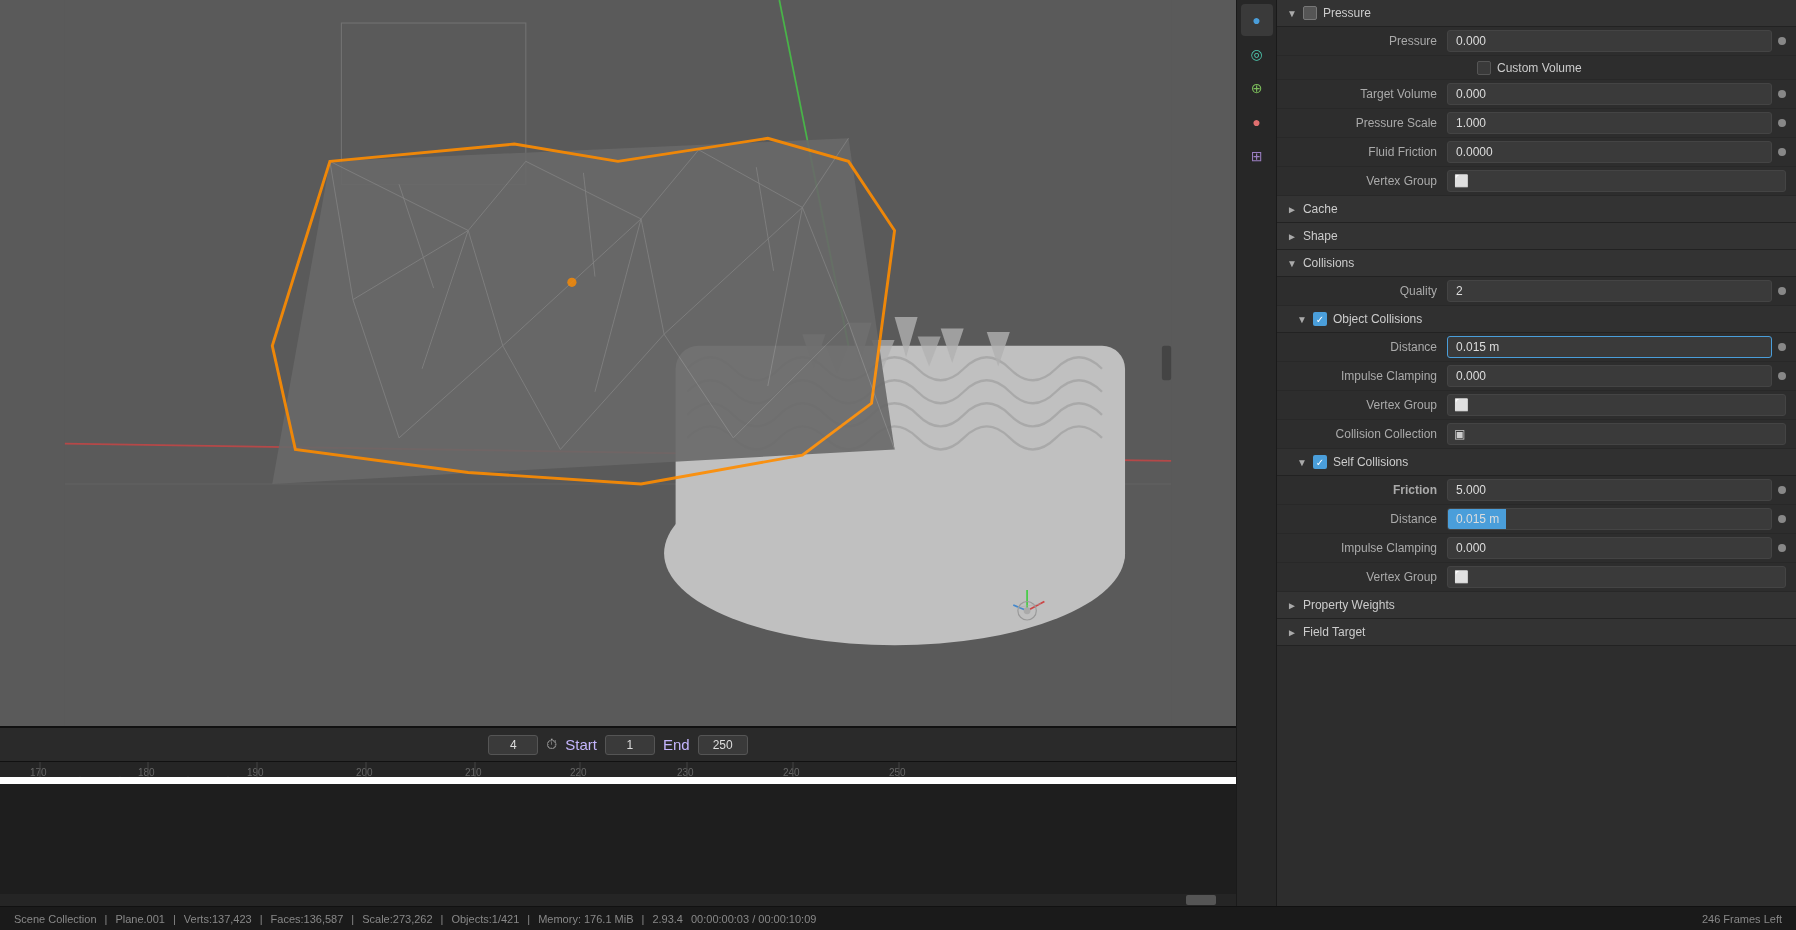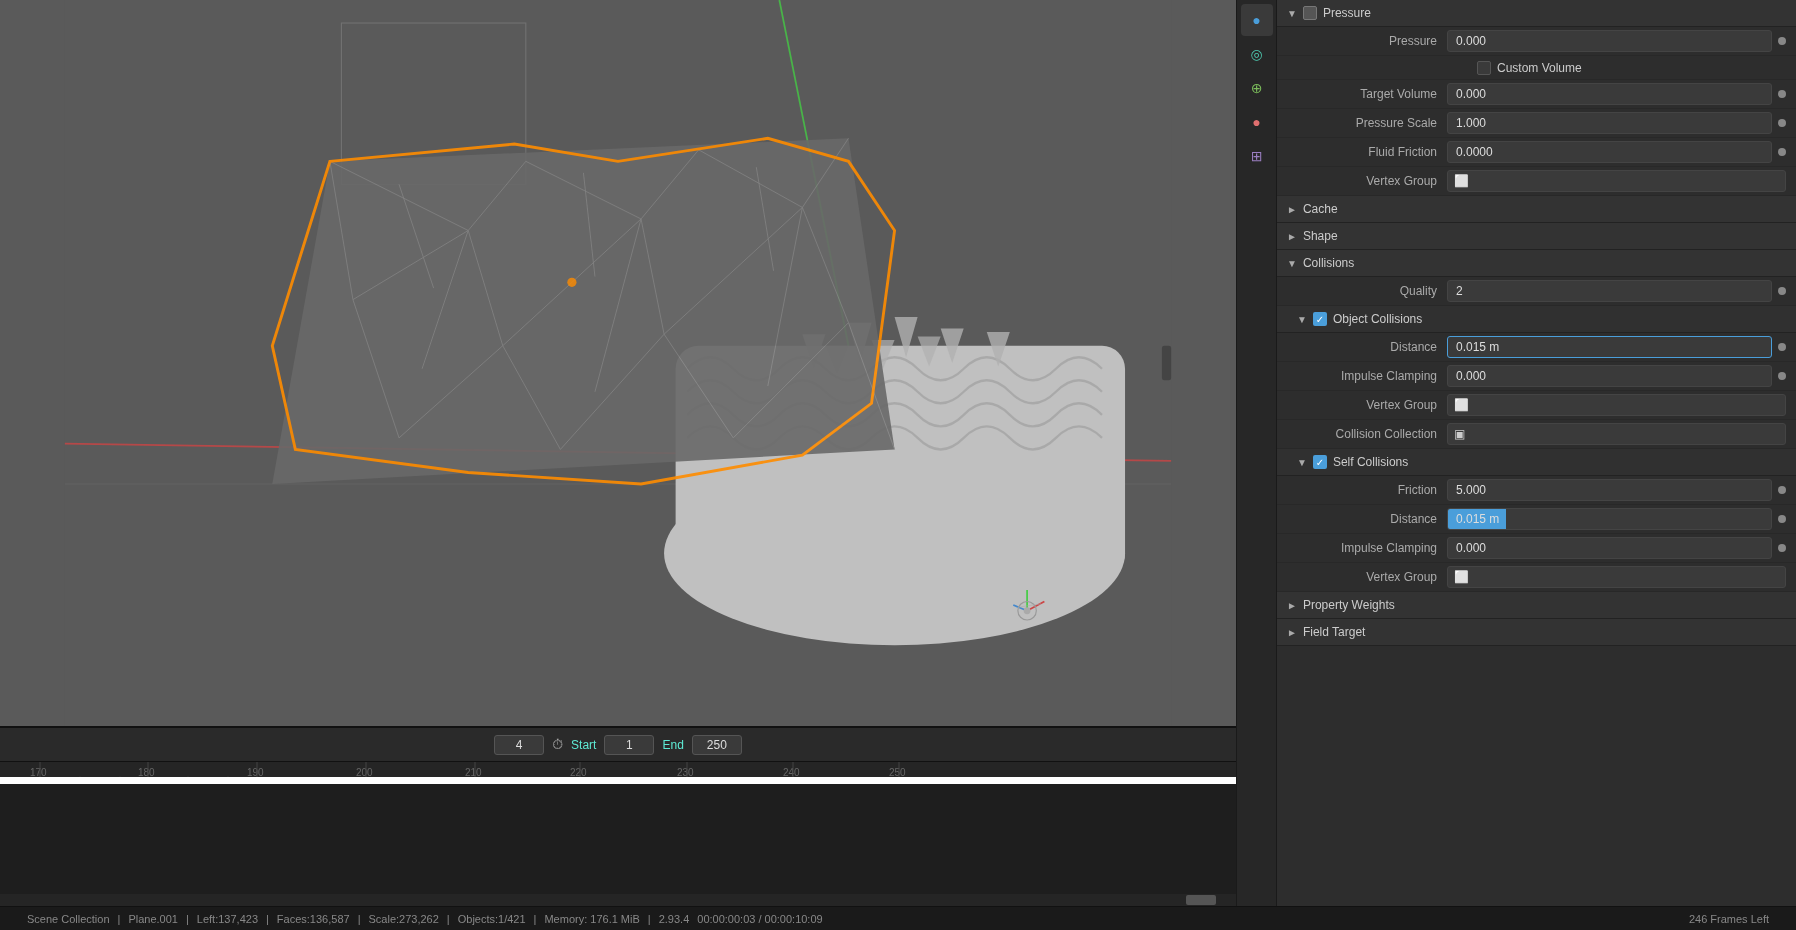--- a/index.html
+++ b/index.html
@@ -258,36 +258,36 @@
       border: 1px solid #555;
       border-radius: 3px;
       color: #ddd;
       padding: 2px 6px;
       width: 50px;
       text-align: center;
       font-size: 12px;
     }
 
     .timeline-label {
-      color: #5eead4;
-      font-size: 12px;
+      color: #c4b5fd;
+      font-size: 15px;
     }
 
     .transport-icon {
       color: #aaa;
       font-size: 14px;
     }
 
     
     .status-bar {
       height: 24px;
       background: #1a1a1a;
       display: flex;
       align-items: center;
-      padding: 0 23px;
+      padding: 0 10px;
       border-top: 1px solid #111;
       color: #888;
       font-size: 11px;
       gap: 0;
     }
 
     .status-bar span {
       padding: 0 4px;
     }
 
@@ -579,21 +579,21 @@
         </div>
       </div>
 
       <div class="section-header section-expanded" style="padding-left:20px; background:#303030;">
         <span class="arrow"></span>
         <div class="checkbox-icon">✓</div>
         <span class="title">Self Collisions</span>
       </div>
 
       <div class="prop-row">
-        <div class="prop-label" style="width:160px;">Friction</div>
+        <div class="prop-label" style="width:160px;font-weight:bold;">Friction</div>
         <div class="prop-value">5.000</div>
         <div class="prop-dot"></div>
       </div>
 
       <div class="prop-row">
         <div class="prop-label" style="width:160px;">Distance</div>
         <div class="prop-value blue-partial">0.015 m</div>
         <div class="prop-dot"></div>
       </div>
 
@@ -622,21 +622,21 @@
 
     </div>
   </div>
 </div>
 
 <div class="status-bar">
   <span>Scene Collection</span>
   <span>|</span>
   <span>Plane.001</span>
   <span>|</span>
-  <span>Left:137,423</span>
+  <span>Verts:137,423</span>
   <span>|</span>
   <span>Faces:136,587</span>
   <span>|</span>
   <span>Scale:273,262</span>
   <span>|</span>
   <span>Objects:1/421</span>
   <span>|</span>
   <span>Memory: 176.1 MiB</span>
   <span>|</span>
   <span>2.93.4</span>

